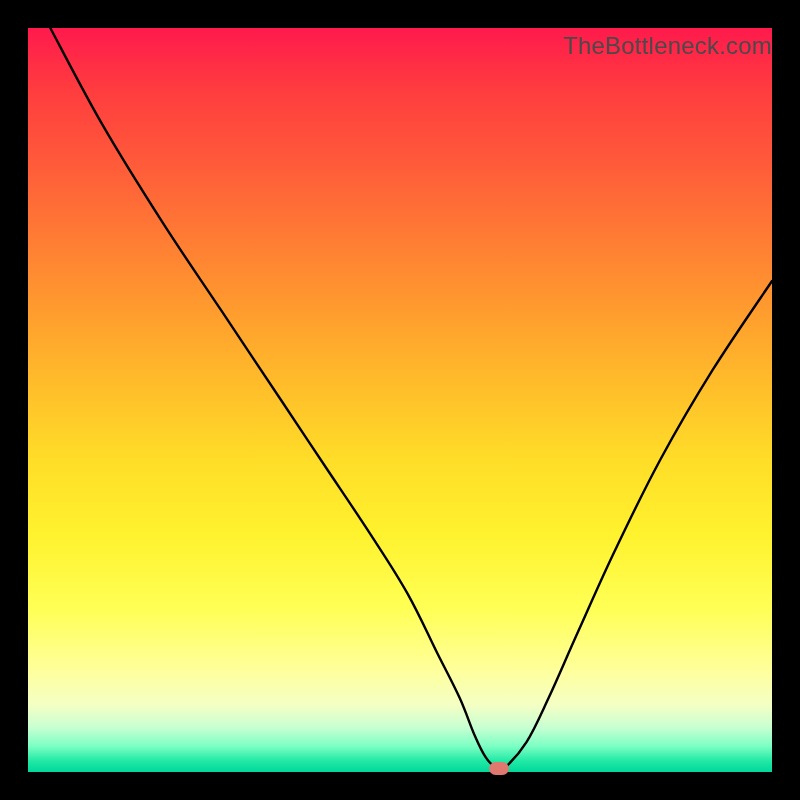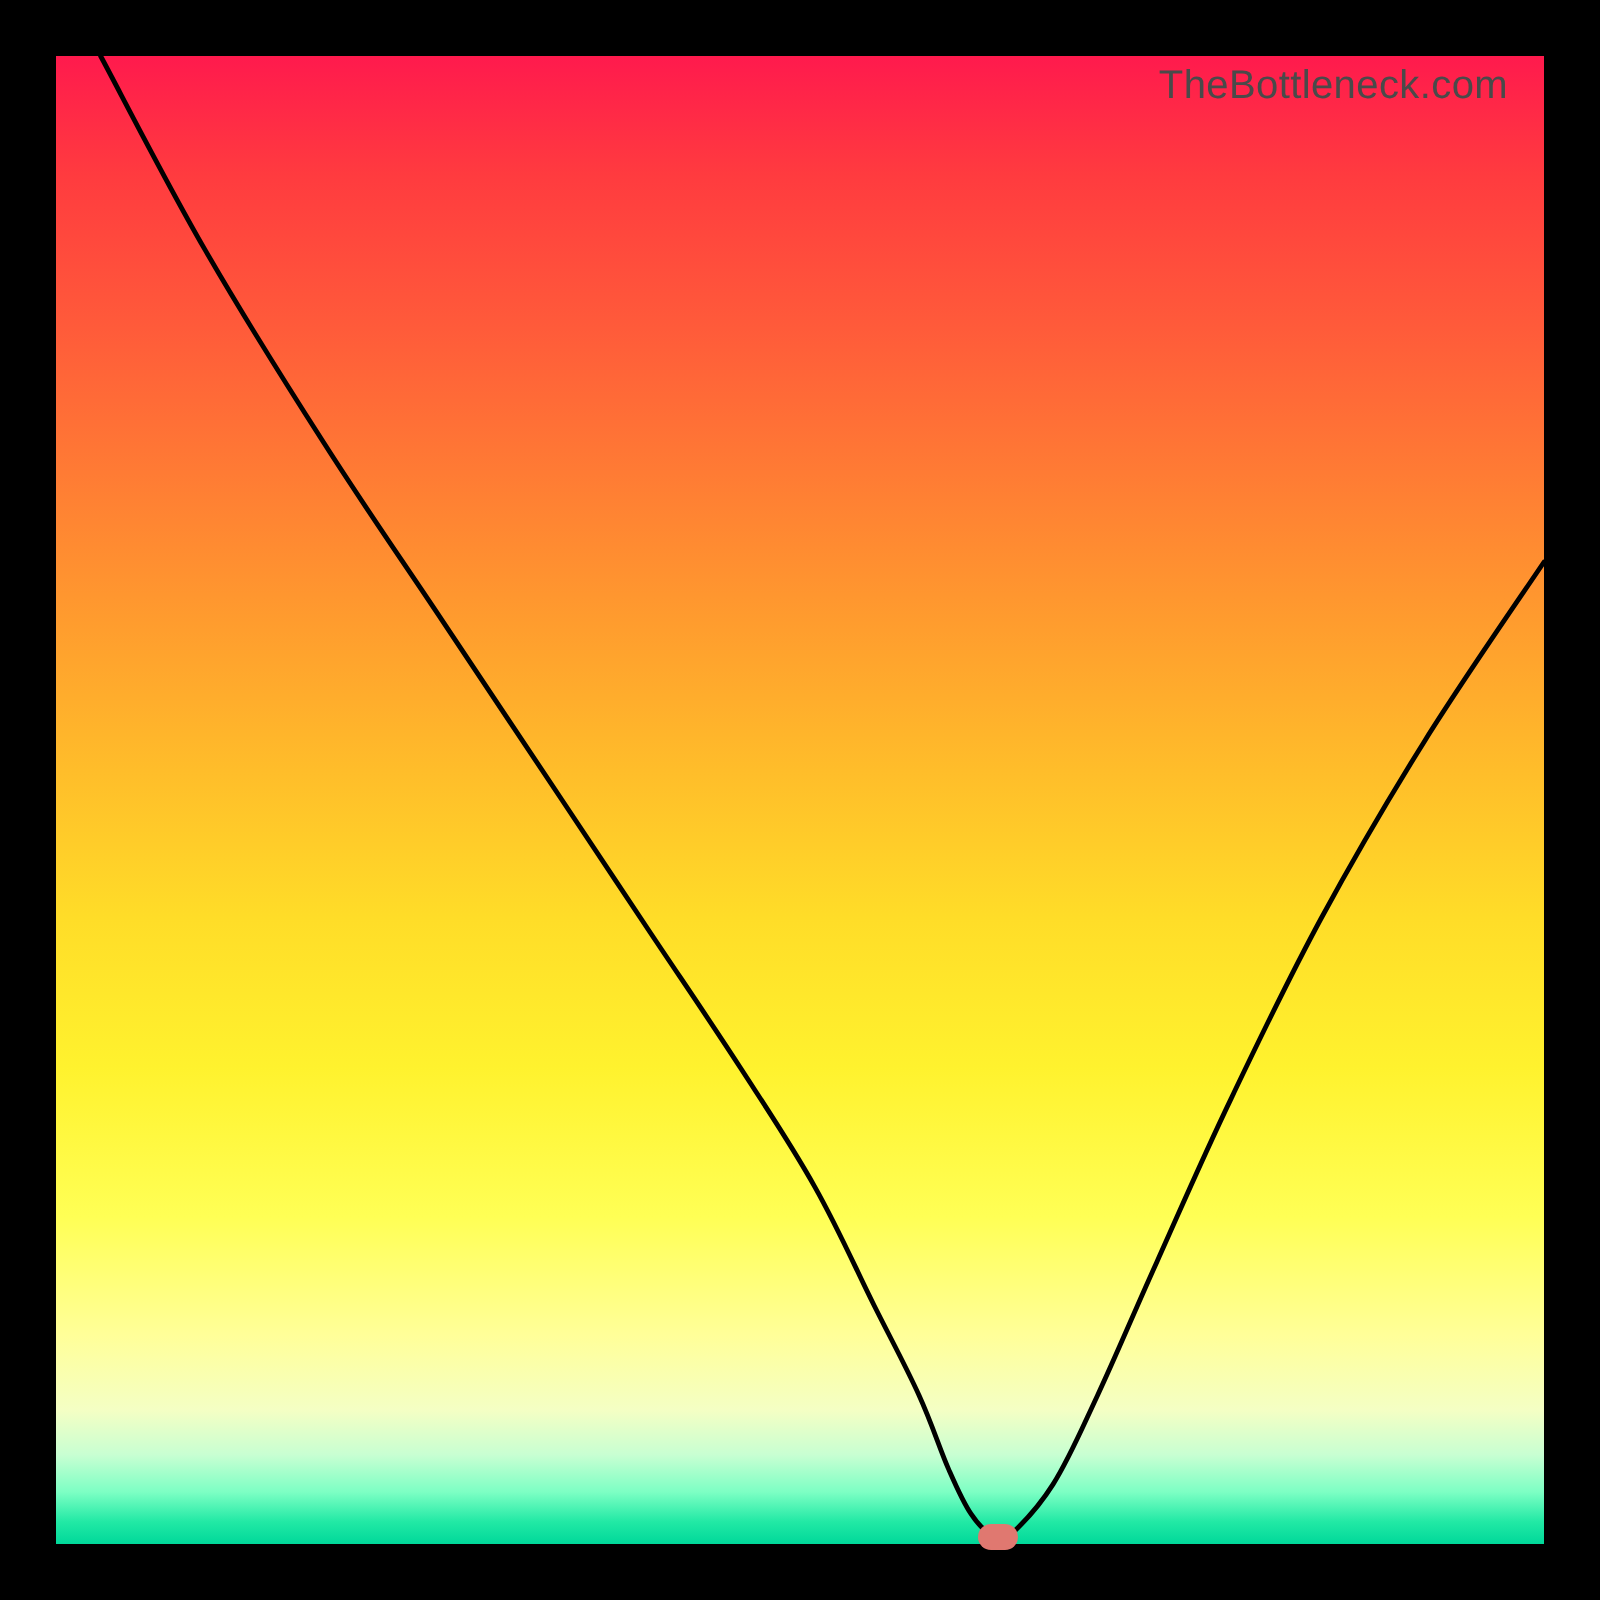--- a/index.html
+++ b/index.html
@@ -37,23 +37,23 @@
       #f4ffc4 91%,
       #c8ffd2 94%,
       #7dffc4 96.5%,
       #22e9a5 98.5%,
       #00d89a 100%
     );
   }
   .watermark {
     position: absolute;
     top: 4px;
-    right: 18px;
+    right: 0;
     color: #4a4a4a;
-    font-size: 20px;
+    font-size: 24px;
     font-weight: 500;
     letter-spacing: 0.2px;
     z-index: 10;
   }
   svg.curve {
     position: absolute;
     left: 0; top: 0;
     width: 744px;
     height: 744px;
     overflow: visible;

